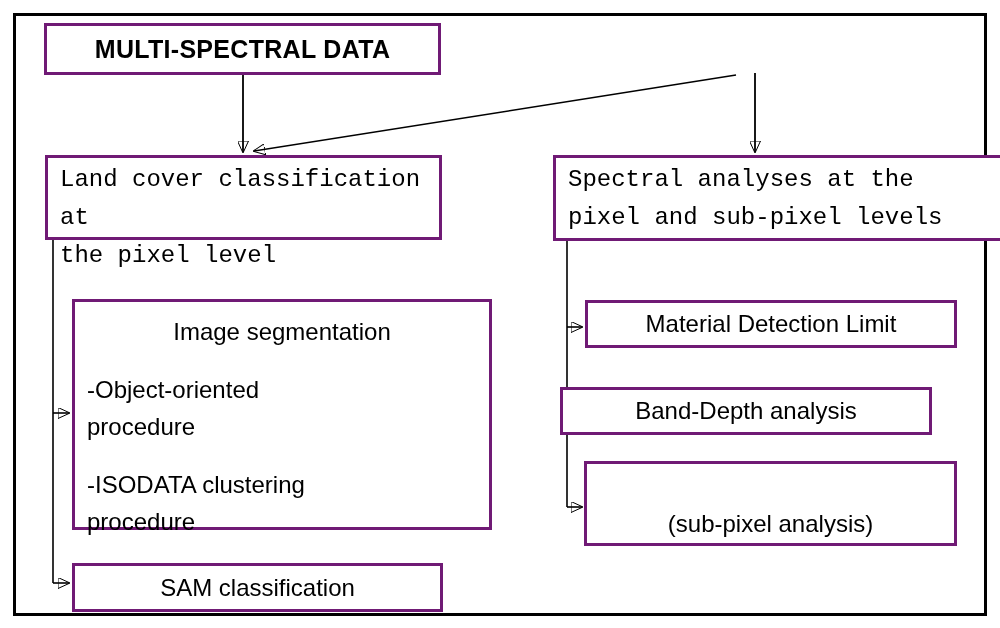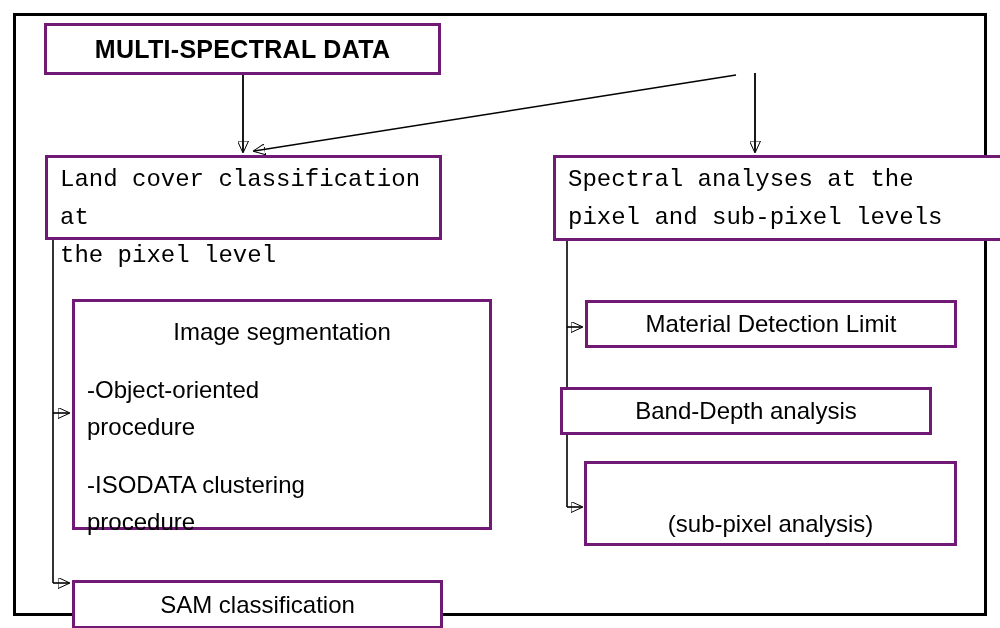--- a/index.html
+++ b/index.html
@@ -113,21 +113,21 @@
     <div class="seg-item">
       <span>-Object-oriented</span><br>
       <span>procedure</span>
     </div>
     <div class="seg-item">
       <span>-ISODATA clustering</span><br>
       <span>procedure</span>
     </div>
   </div>
 
-  <div class="node center-flex" style="left:72px; top:563px; width:371px; height:49px;margin-top:17px;">
+  <div class="node center-flex" style="left:72px; top:563px; width:371px; height:49px;">
     <span>SAM classification</span>
   </div>
 
   <div class="node center-flex" style="left:585px; top:300px; width:372px; height:48px;">
     <span>Material Detection Limit</span>
   </div>
 
   <div class="node center-flex" style="left:560px; top:387px; width:372px; height:48px;">
     <span>Band-Depth analysis</span>
   </div>

